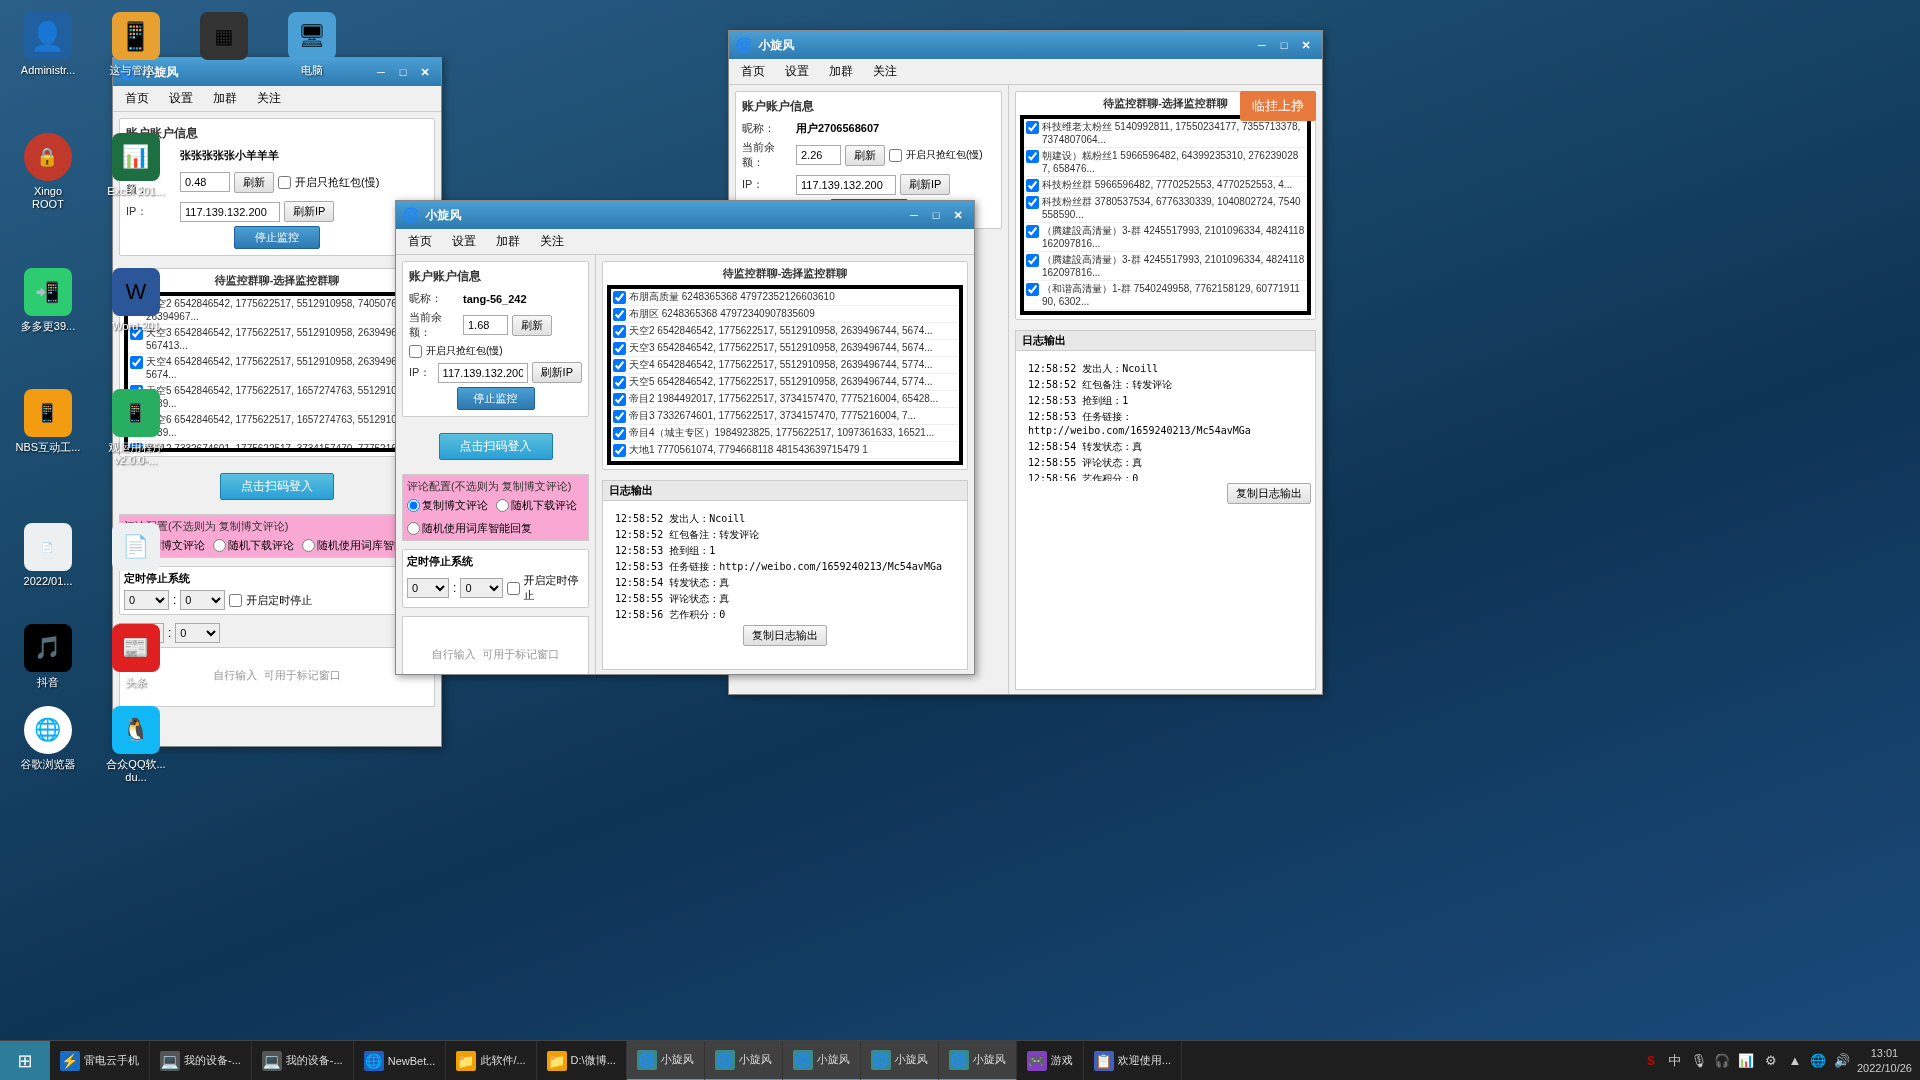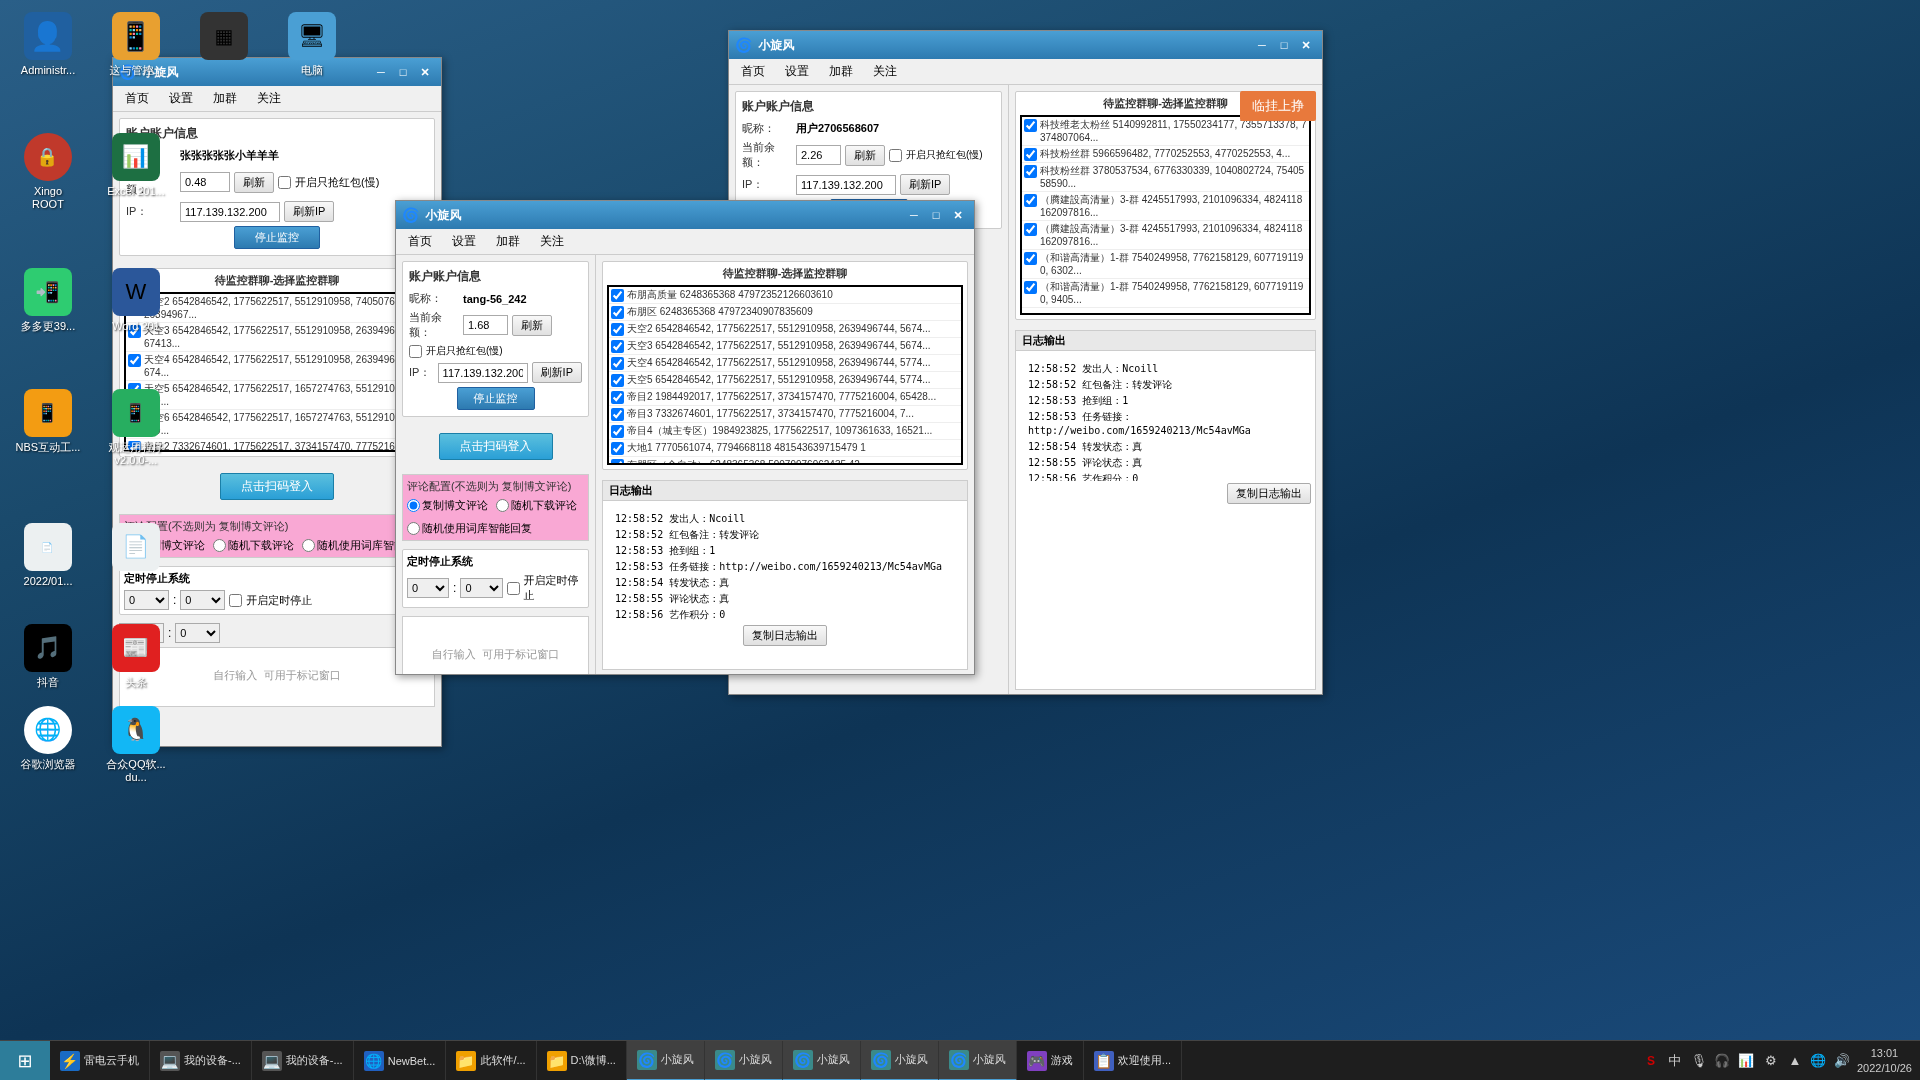--- a/index.html
+++ b/index.html
@@ -260,21 +260,21 @@
       font-size: 11px;
       font-weight: bold;
       margin-bottom: 4px;
       text-align: center;
       color: #333;
     }
 
     .monitor-list {
       height: 160px;
       overflow-y: auto;
-      border: 2px solid #000000;
+      border: 4px solid #000000;
       background: white;
       font-size: 10px;
     }
 
     .monitor-item {
       display: flex;
       align-items: flex-start;
       padding: 1px 2px;
       border-bottom: 1px solid #eee;
       gap: 3px;
@@ -935,20 +935,24 @@
 
           <div class="monitor-panel" style="margin:6px; flex-shrink:0;">
             <div class="monitor-title">待监控群聊-选择监控群聊</div>
             <div class="monitor-list scrollbar-panel" style="height:200px;">
               <div class="monitor-item">
                   <input type="checkbox" checked="" style="">
                   <span class="monitor-item-text">科技维老太粉丝  5140992811, 17550234177, 7355713378, 7374807064...</span>
                 </div>
               <div class="monitor-item">
                   <input type="checkbox" checked="" style="">
+                  <span class="monitor-item-text">朝建设）糕粉丝1  5966596482, 64399235310, 2762390287, 658476...</span>
+                </div>
+              <div class="monitor-item">
+                  <input type="checkbox" checked="" style="">
                   <span class="monitor-item-text">科技粉丝群  5966596482, 7770252553, 4770252553, 4...</span>
                 </div>
               <div class="monitor-item">
                   <input type="checkbox" checked="" style="">
                   <span class="monitor-item-text">科技粉丝群  3780537534, 6776330339, 1040802724, 7540558590...</span>
                 </div>
               <div class="monitor-item">
                   <input type="checkbox" checked="" style="">
                   <span class="monitor-item-text">（腾建設高清量）3-群  4245517993, 2101096334, 4824118162097816...</span>
                 </div>

